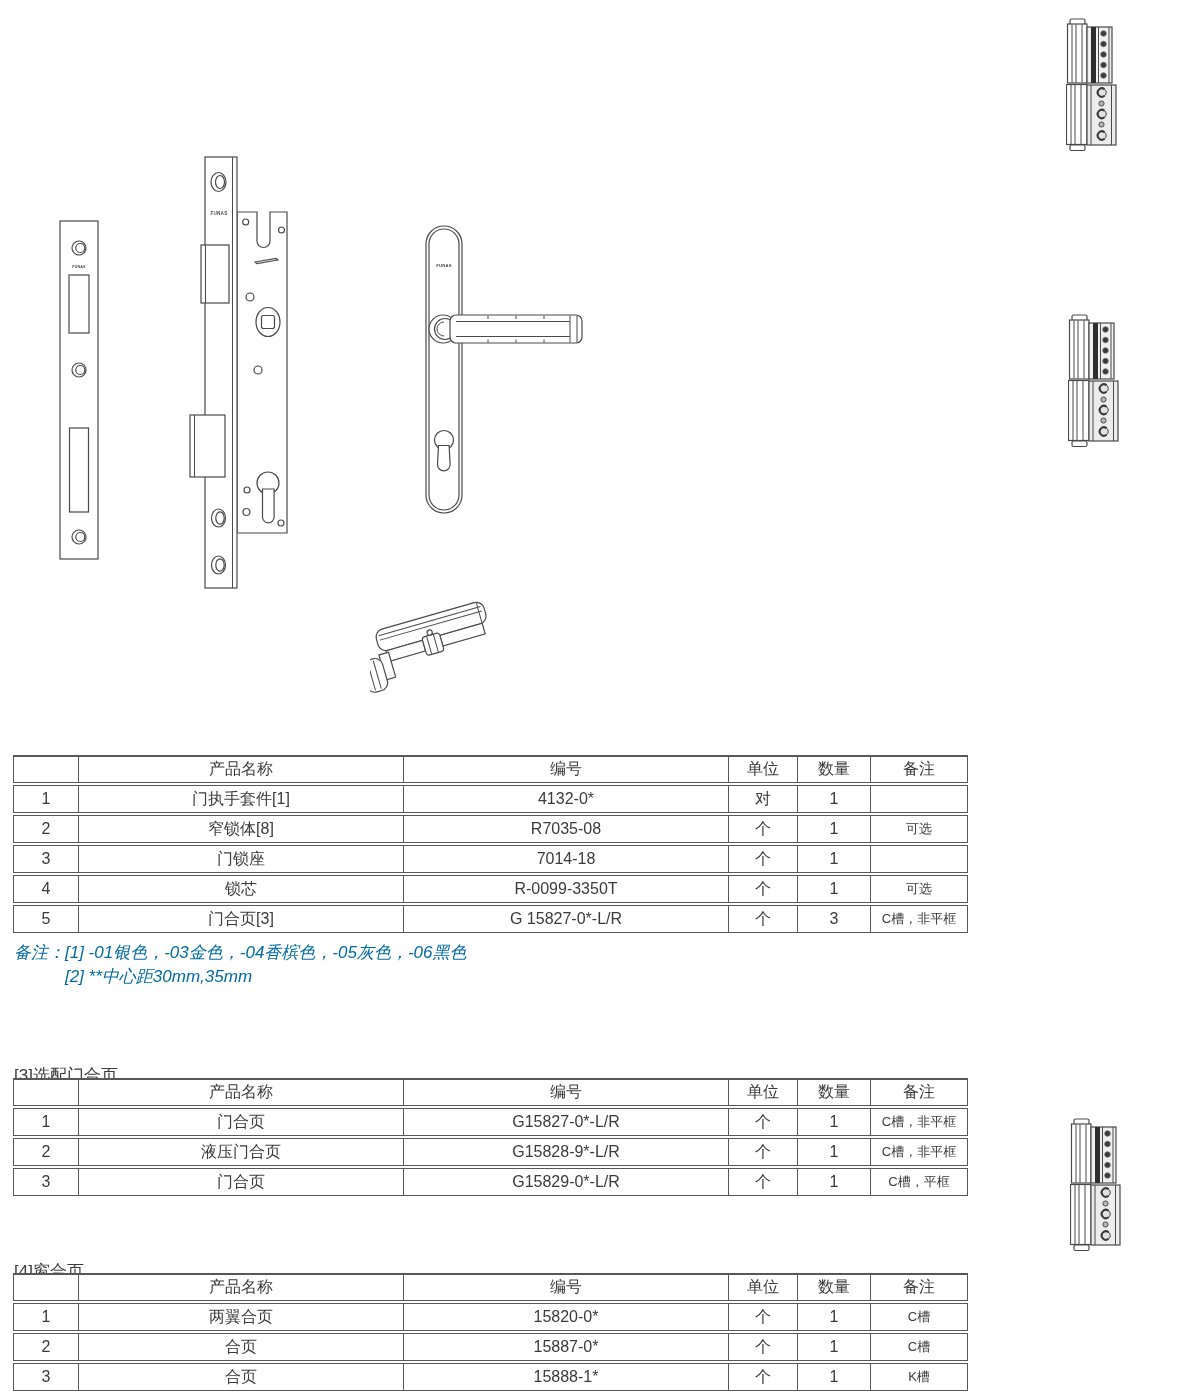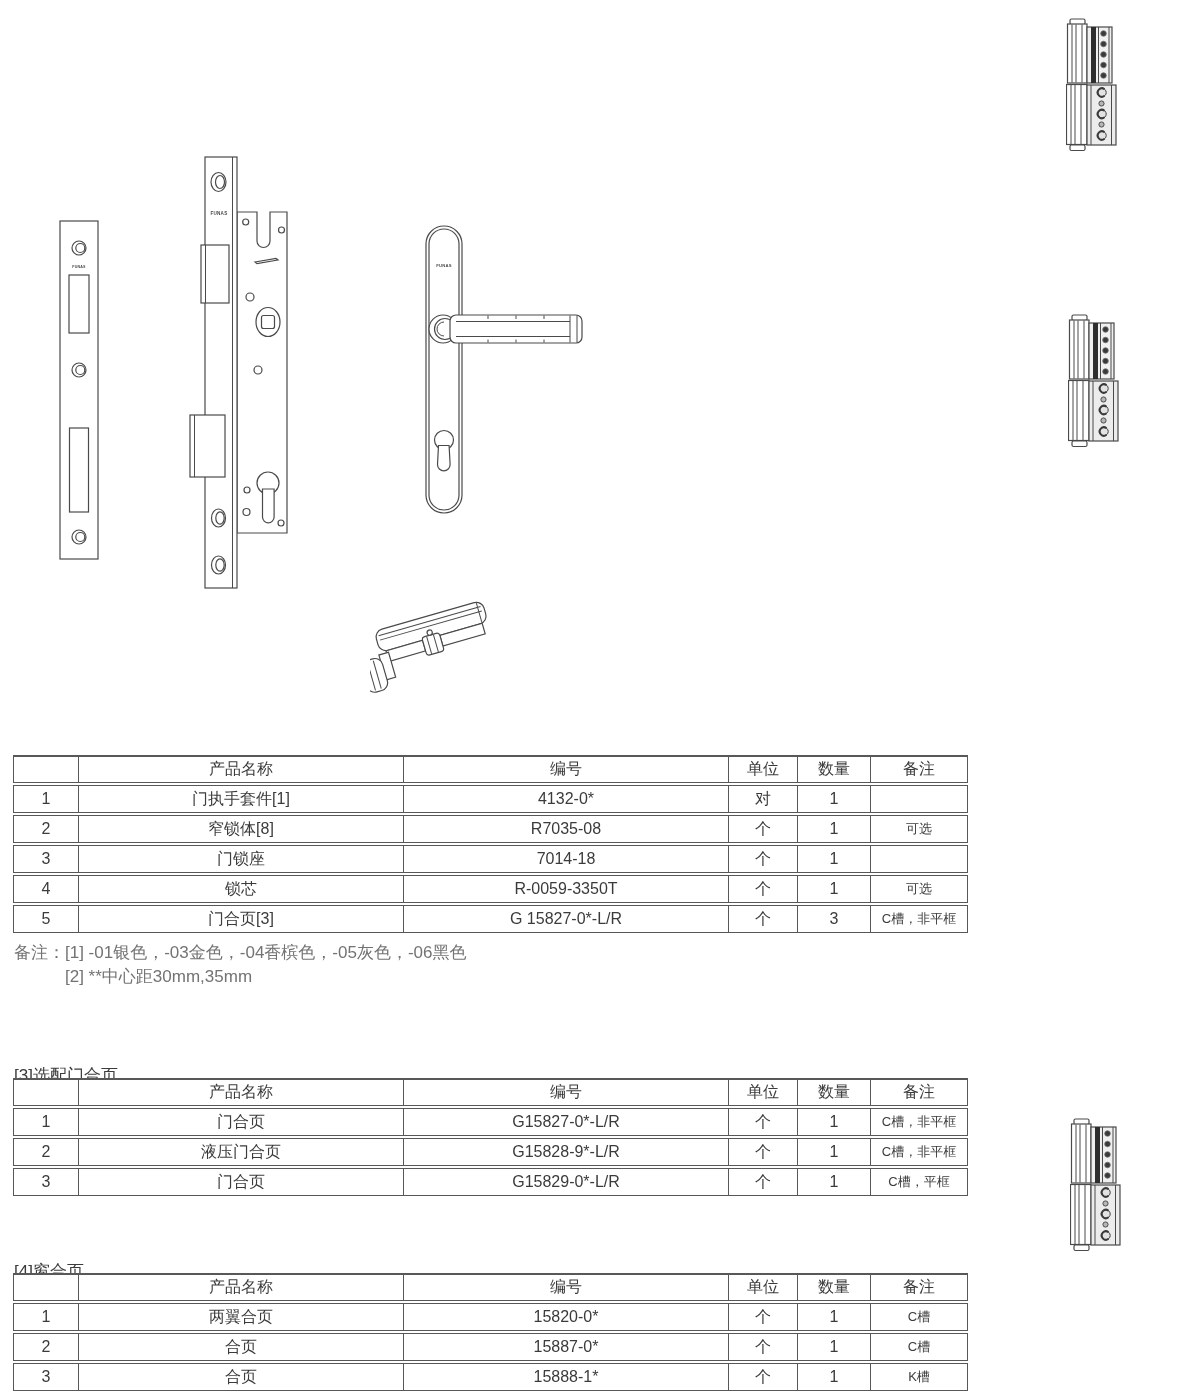--- a/index.html
+++ b/index.html
@@ -27,21 +27,21 @@
   .tcell{display:flex;align-items:center;justify-content:center;border-left:1px solid #585858;box-sizing:border-box;font-size:16px;white-space:nowrap;overflow:hidden;}
   .tcell:first-child{border-left:none;}
   .c0{width:64px;}
   .c1{width:325px;}
   .c2{width:325px;}
   .c3{width:69px;font-family:Liberation Mono, monospace;}
   .c4{width:73px;}
   .c5{flex:1;min-width:0;}
   .small{font-size:13px;}
   
-  .notes{position:absolute;left:14px;top:941px;display:flex;font-size:17px;line-height:24px;color:#737373;}
+  .notes{position:absolute;left:14px;top:941px;display:flex;font-size:17px;line-height:24px;color:#0369a1;font-style:italic;}
   .notes .lbl{white-space:pre;}
   .sec-heading{position:absolute;left:14px;font-size:17px;color:#3b3b3b;margin-top:36px;}
 </style>
 </head>
 <body>
 
 <svg width="0" height="0" style="position:absolute" aria-hidden="true">
   <defs>
     <symbol id="hinge" viewBox="0 0 52 134">
       <rect x="4" y="1" width="15" height="5.5" rx="1.5" class="ln"></rect>
@@ -200,21 +200,21 @@
     <div class="tcell c0">3</div>
     <div class="tcell c1">门锁座</div>
     <div class="tcell c2">7014-18</div>
     <div class="tcell c3">个</div>
     <div class="tcell c4">1</div>
     <div class="tcell c5 small"></div>
   </div>
   <div class="trow">
     <div class="tcell c0">4</div>
     <div class="tcell c1">锁芯</div>
-    <div class="tcell c2">R-0059-3350T</div>
+    <div class="tcell c2">R-0099-3350T</div>
     <div class="tcell c3">个</div>
     <div class="tcell c4">1</div>
     <div class="tcell c5 small">可选</div>
   </div>
   <div class="trow">
     <div class="tcell c0">5</div>
     <div class="tcell c1">门合页[3]</div>
     <div class="tcell c2">G 15827-0*-L/R</div>
     <div class="tcell c3">个</div>
     <div class="tcell c4">3</div>

